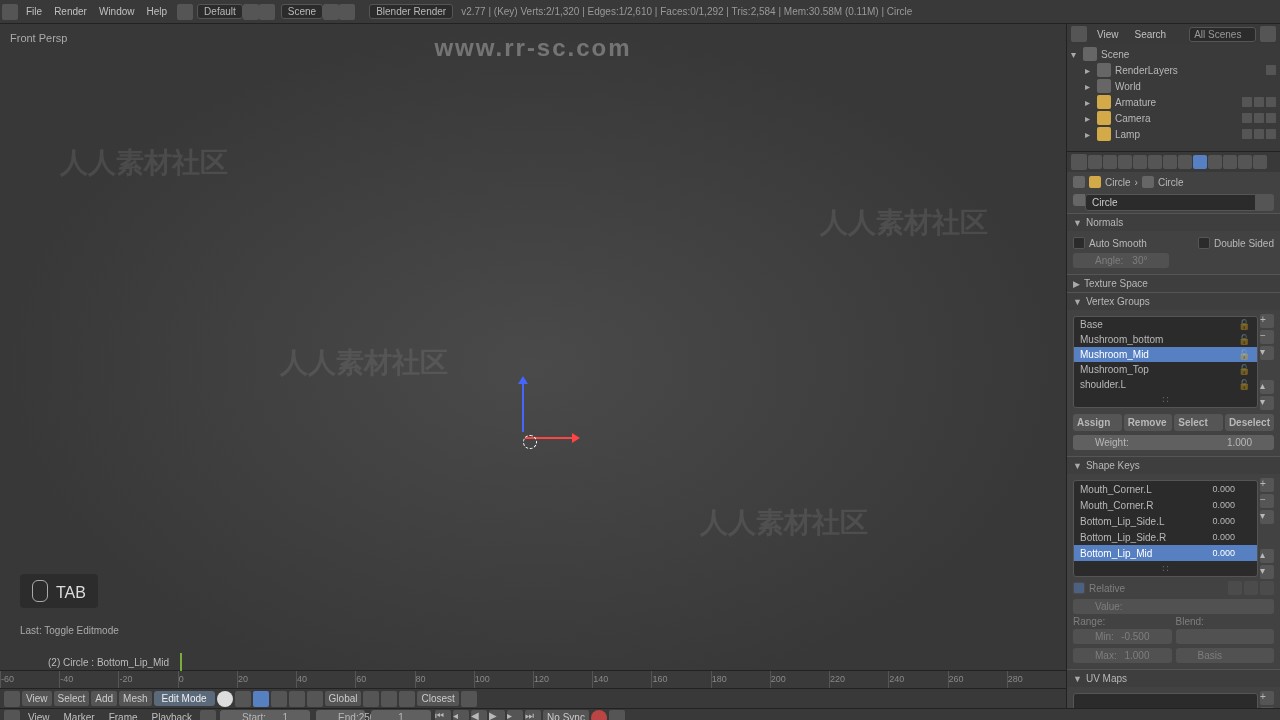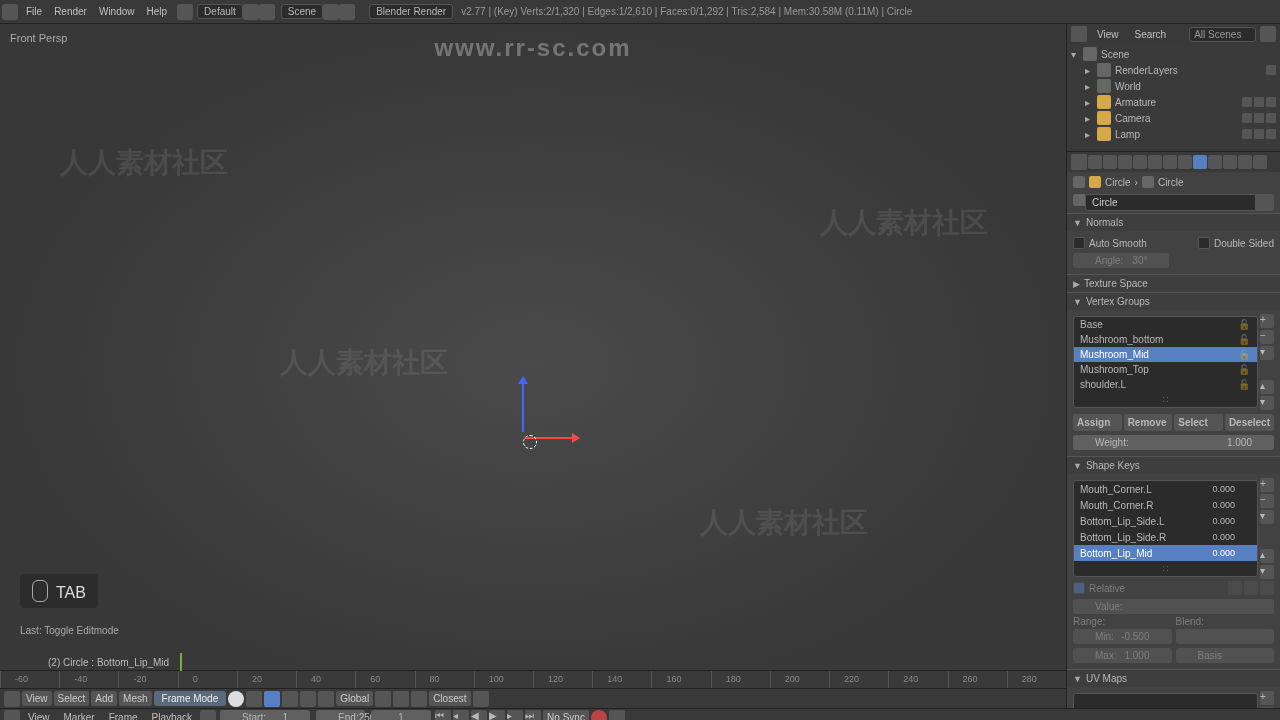--- a/index.html
+++ b/index.html
@@ -61,21 +61,21 @@
 .list-item-value { margin-left: auto; font-size: 9px; }
 .list-item-eye { width: 12px; height: 12px; margin-left: 4px; opacity: 0.6; }
 .list-item-grip { margin-left: auto; opacity: 0.4; }
 .side-btn { width: 14px; height: 14px; background: #555; border-radius: 2px; }
 .btn-row { display: flex; gap: 2px; margin: 4px 0; }
 .action-btn { flex: 1; background: #555; padding: 3px 4px; border-radius: 3px; font-size: 10px; font-weight: bold; }
 .half-row { display: flex; gap: 4px; }
 .half-row > div { flex: 1; }
 .timeline { height: 18px; background: #393939; border-top: 1px solid #222; display: flex; align-items: center; padding: 0 4px; gap: 2px; position: relative; }
 .timeline-ruler { position: absolute; left: 0; right: 0; top: -18px; height: 18px; background: #3a3a3a; border-top: 1px solid #222; display: flex; }
-.ruler-tick { flex: 1; border-left: 1px solid #555; font-size: 9px; color: #888; padding-left: 14px; padding-top: 3px; }
+.ruler-tick { flex: 1; border-left: 1px solid #555; font-size: 9px; color: #888; padding-left: 0; padding-top: 3px; }
 .playhead { position: absolute; top: -18px; left: 180px; width: 2px; height: 18px; background: #7aad3a; }
 .watermark { position: absolute; top: 10px; left: 50%; transform: translateX(-50%); font-size: 24px; color: rgba(255,255,255,0.3); font-weight: bold; letter-spacing: 2px; }
 .watermark-cn { position: absolute; font-size: 28px; color: rgba(180,180,180,0.15); font-weight: bold; }
 .list-wrap { position: relative; display: flex; }
 .list-content { flex: 1; }
 .list-side { width: 16px; display: flex; flex-direction: column; gap: 2px; padding-left: 2px; }
 </style>
 </head>
 <body>
 
@@ -146,21 +146,21 @@
       <div class="ruler-tick">280</div>
       <div class="playhead"></div>
     </div>
 
     <div class="viewport-header">
       <div class="icon-btn"></div>
       <span class="header-btn">View</span>
       <span class="header-btn">Select</span>
       <span class="header-btn">Add</span>
       <span class="header-btn">Mesh</span>
-      <span class="mode-select">Frame Mode</span>
+      <span class="mode-select">Edit Mode</span>
       <div class="icon-btn" style="background:#ddd;border-radius:50%"></div>
       <div class="icon-btn"></div>
       <div class="icon-btn" style="background:#5680c2"></div>
       <div class="icon-btn"></div>
       <div class="icon-btn"></div>
       <div class="icon-btn"></div>
       <span class="header-btn">Global</span>
       <div class="icon-btn"></div>
       <div class="icon-btn"></div>
       <div class="icon-btn"></div>

